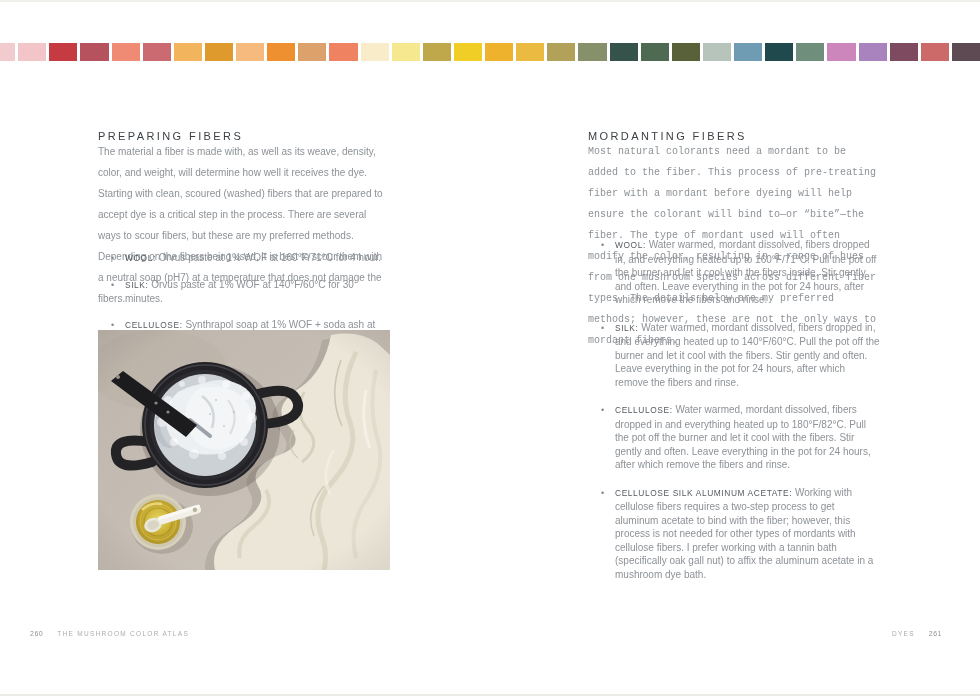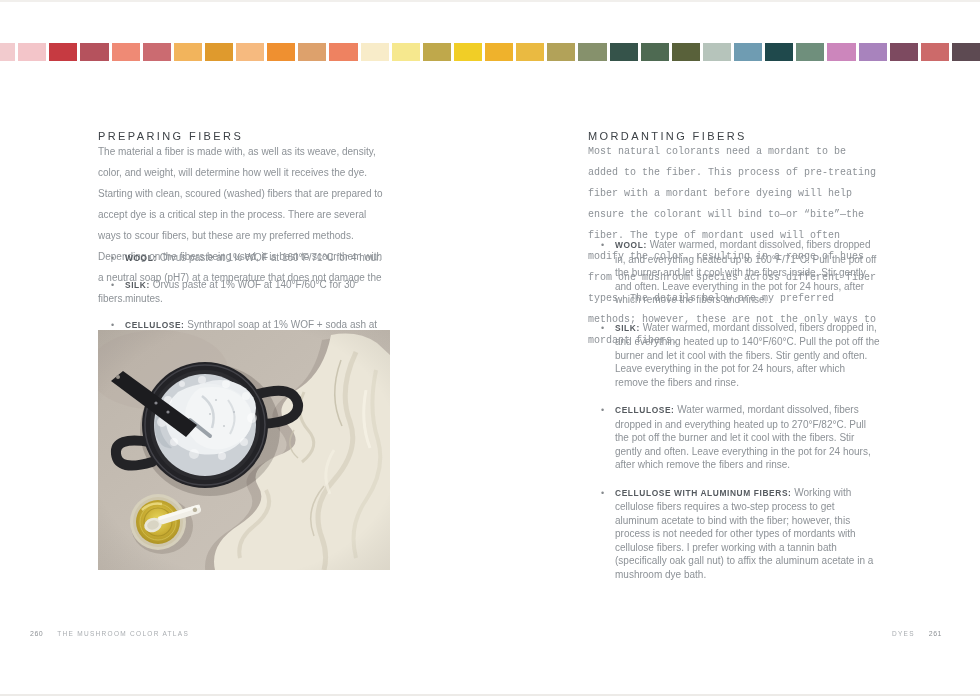--- a/index.html
+++ b/index.html
@@ -30,21 +30,21 @@
   }
   .para-left{top:141px;}
   .para-right{top:141px;font-family:Liberation Mono, monospace;}
 
   .bullets{position:absolute;width:292px;}
   .bullets-left{top:251px;}
   .bullets-right{top:238px;}
   .bullet{position:relative;padding-left:27px;margin-bottom:12px;font-size:10px;line-height:13.5px;color:#8d9297;}
   .bullets-right .bullet{margin-bottom:14px;}
   .bullet .marker{position:absolute;left:13px;top:1px;font-size:9px;color:#85898d;}
-  .bullet b{font-size:8.4px;letter-spacing:0.6px;color:#565b60;font-weight:700;}
+  .bullet b{font-size:8.4px;letter-spacing:0.6px;color:#565b60;font-weight:400;}
 
   
   .photo{position:absolute;left:98px;top:330px;width:292px;height:240px;}
   .photo svg{display:block;width:292px;height:240px;}
 
   
   .footer{position:absolute;top:630px;font-size:7px;color:#979b9f;white-space:nowrap;}
   .footer-left{left:30px;}
   .footer-right{right:38px;}
   .footer .pagenum{letter-spacing:0.5px;color:#8f9397;}
@@ -219,25 +219,25 @@
     <div class="bullet">
       <span class="marker">•</span>
       <b>WOOL:</b> <span>Water warmed, mordant dissolved, fibers dropped in, and everything heated up to 160°F/71°C. Pull the pot off the burner and let it cool with the fibers inside. Stir gently and often. Leave everything in the pot for 24 hours, after which remove the fibers and rinse.</span>
     </div>
     <div class="bullet">
       <span class="marker">•</span>
       <b>SILK:</b> <span>Water warmed, mordant dissolved, fibers dropped in, and everything heated up to 140°F/60°C. Pull the pot off the burner and let it cool with the fibers. Stir gently and often. Leave everything in the pot for 24 hours, after which remove the fibers and rinse.</span>
     </div>
     <div class="bullet">
       <span class="marker">•</span>
-      <b>CELLULOSE:</b> <span>Water warmed, mordant dissolved, fibers dropped in and everything heated up to 270°F/82°C. Pull the pot off the burner and let it cool with the fibers. Stir gently and often. Leave everything in the pot for 24 hours, after which remove the fibers and rinse.</span>
-    </div>
-    <div class="bullet">
-      <span class="marker">•</span>
-      <b>CELLULOSE WITH ALUMINUM FIBERS:</b> <span>Working with cellulose fibers requires a two-step process to get aluminum acetate to bind with the fiber; however, this process is not needed for other types of mordants with cellulose fibers. I prefer working with a tannin bath (specifically oak gall nut) to affix the aluminum acetate in a mushroom dye bath.</span>
+      <b>CELLULOSE:</b> <span>Water warmed, mordant dissolved, fibers dropped in and everything heated up to 180°F/82°C. Pull the pot off the burner and let it cool with the fibers. Stir gently and often. Leave everything in the pot for 24 hours, after which remove the fibers and rinse.</span>
+    </div>
+    <div class="bullet">
+      <span class="marker">•</span>
+      <b>CELLULOSE SILK ALUMINUM ACETATE:</b> <span>Working with cellulose fibers requires a two-step process to get aluminum acetate to bind with the fiber; however, this process is not needed for other types of mordants with cellulose fibers. I prefer working with a tannin bath (specifically oak gall nut) to affix the aluminum acetate in a mushroom dye bath.</span>
     </div>
   </div>
 
   <div class="footer footer-right">
     <span class="running">DYES</span><span class="pagenum">261</span>
   </div>
 </div>
 
 <div class="scan-edge-bottom"></div>
 

